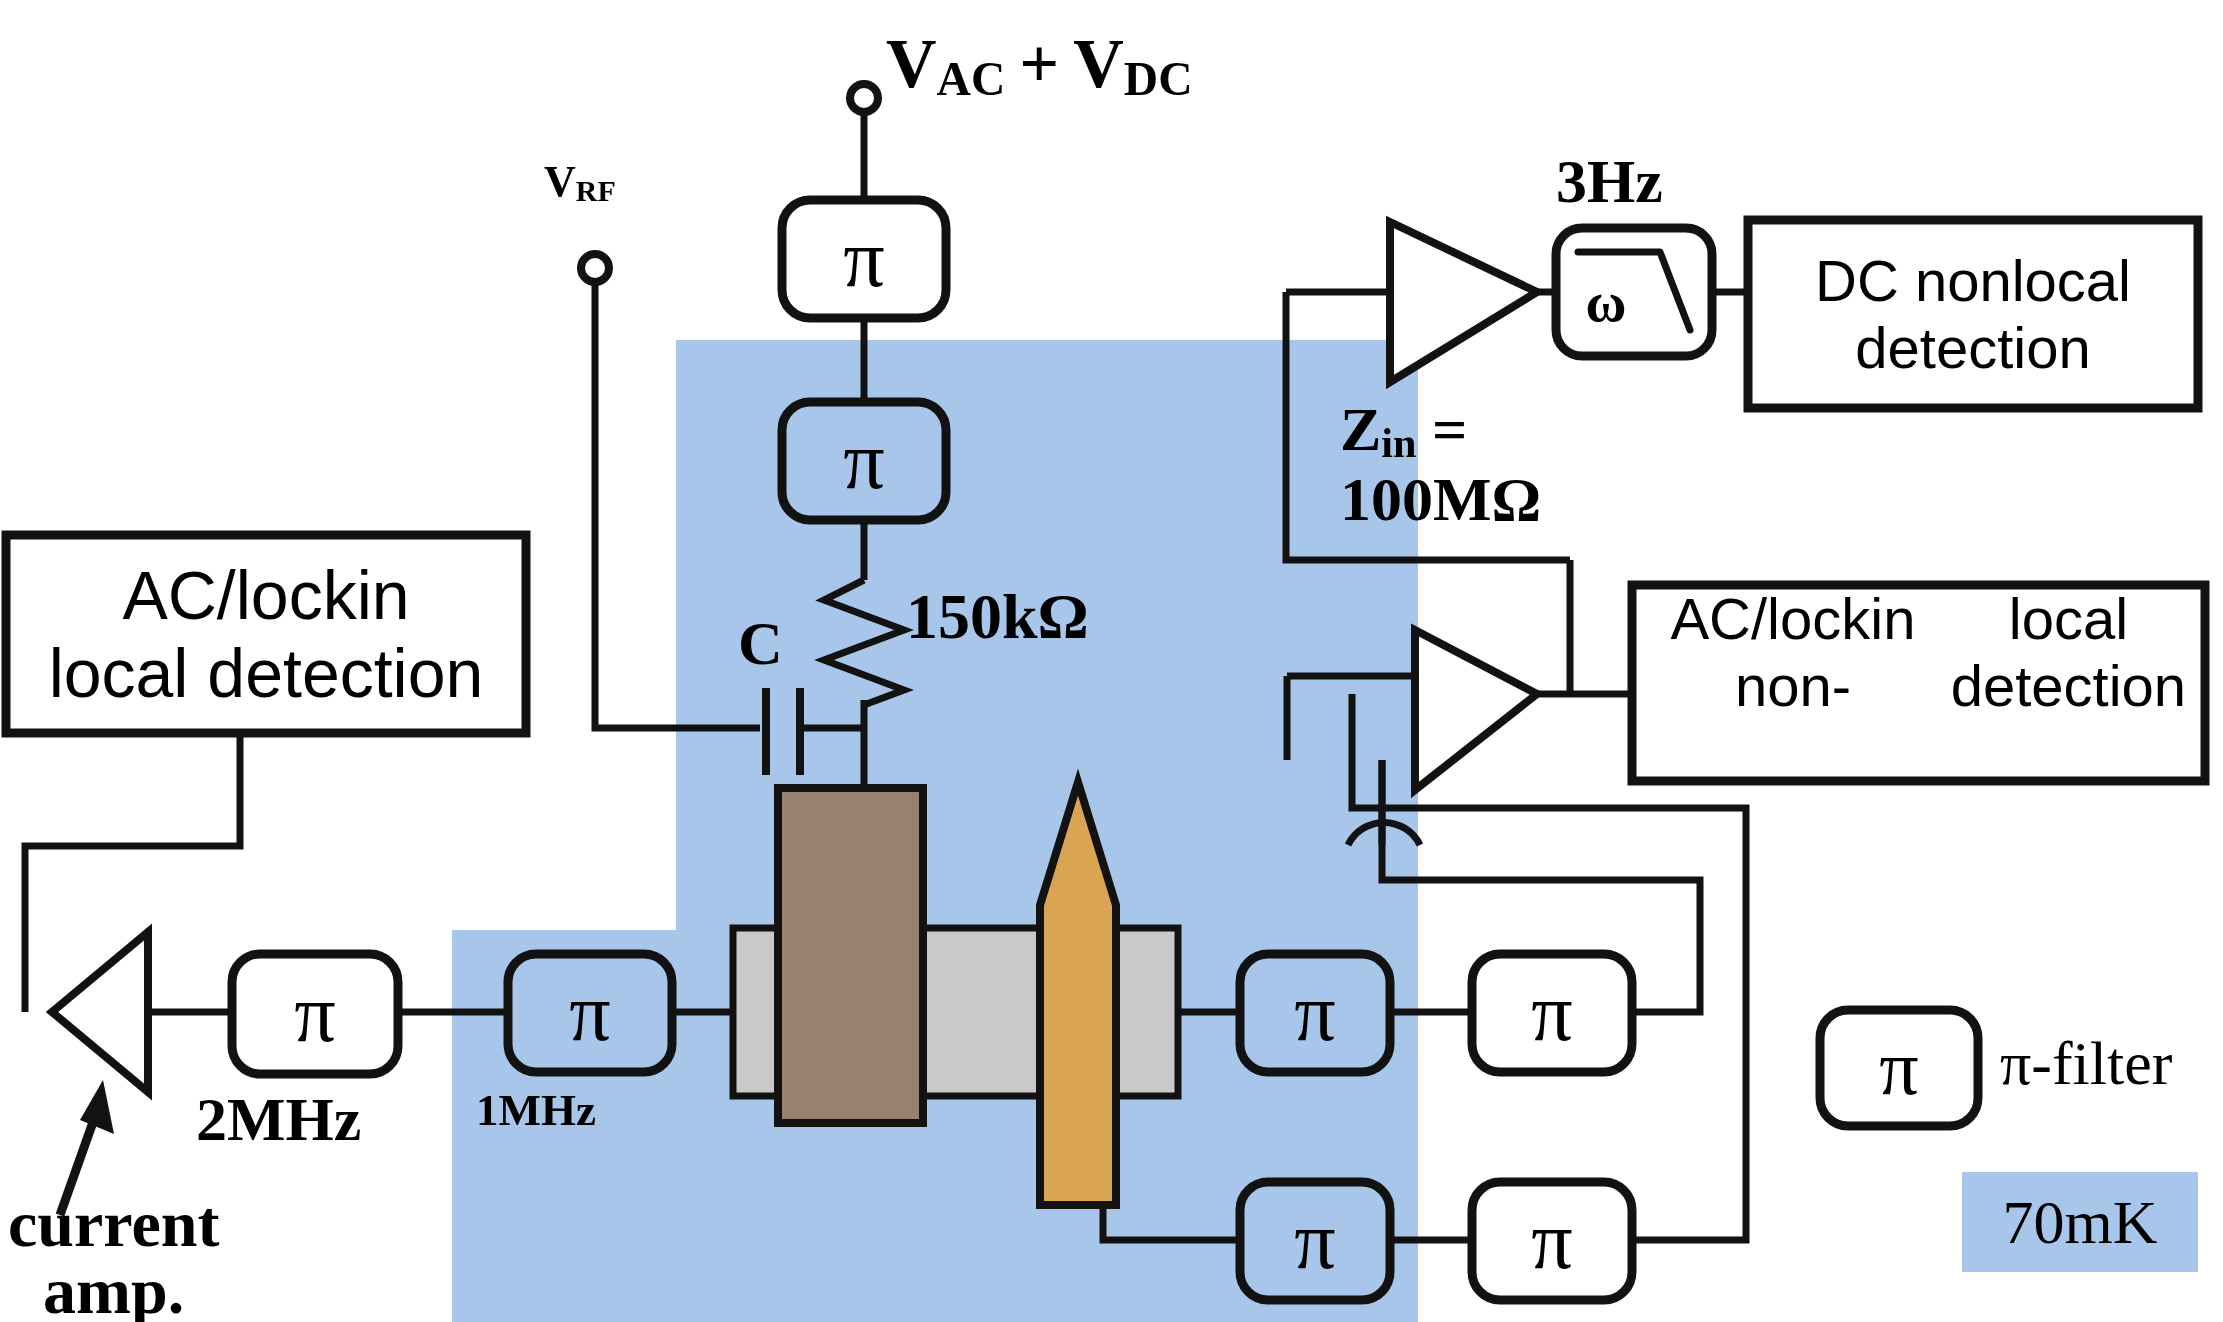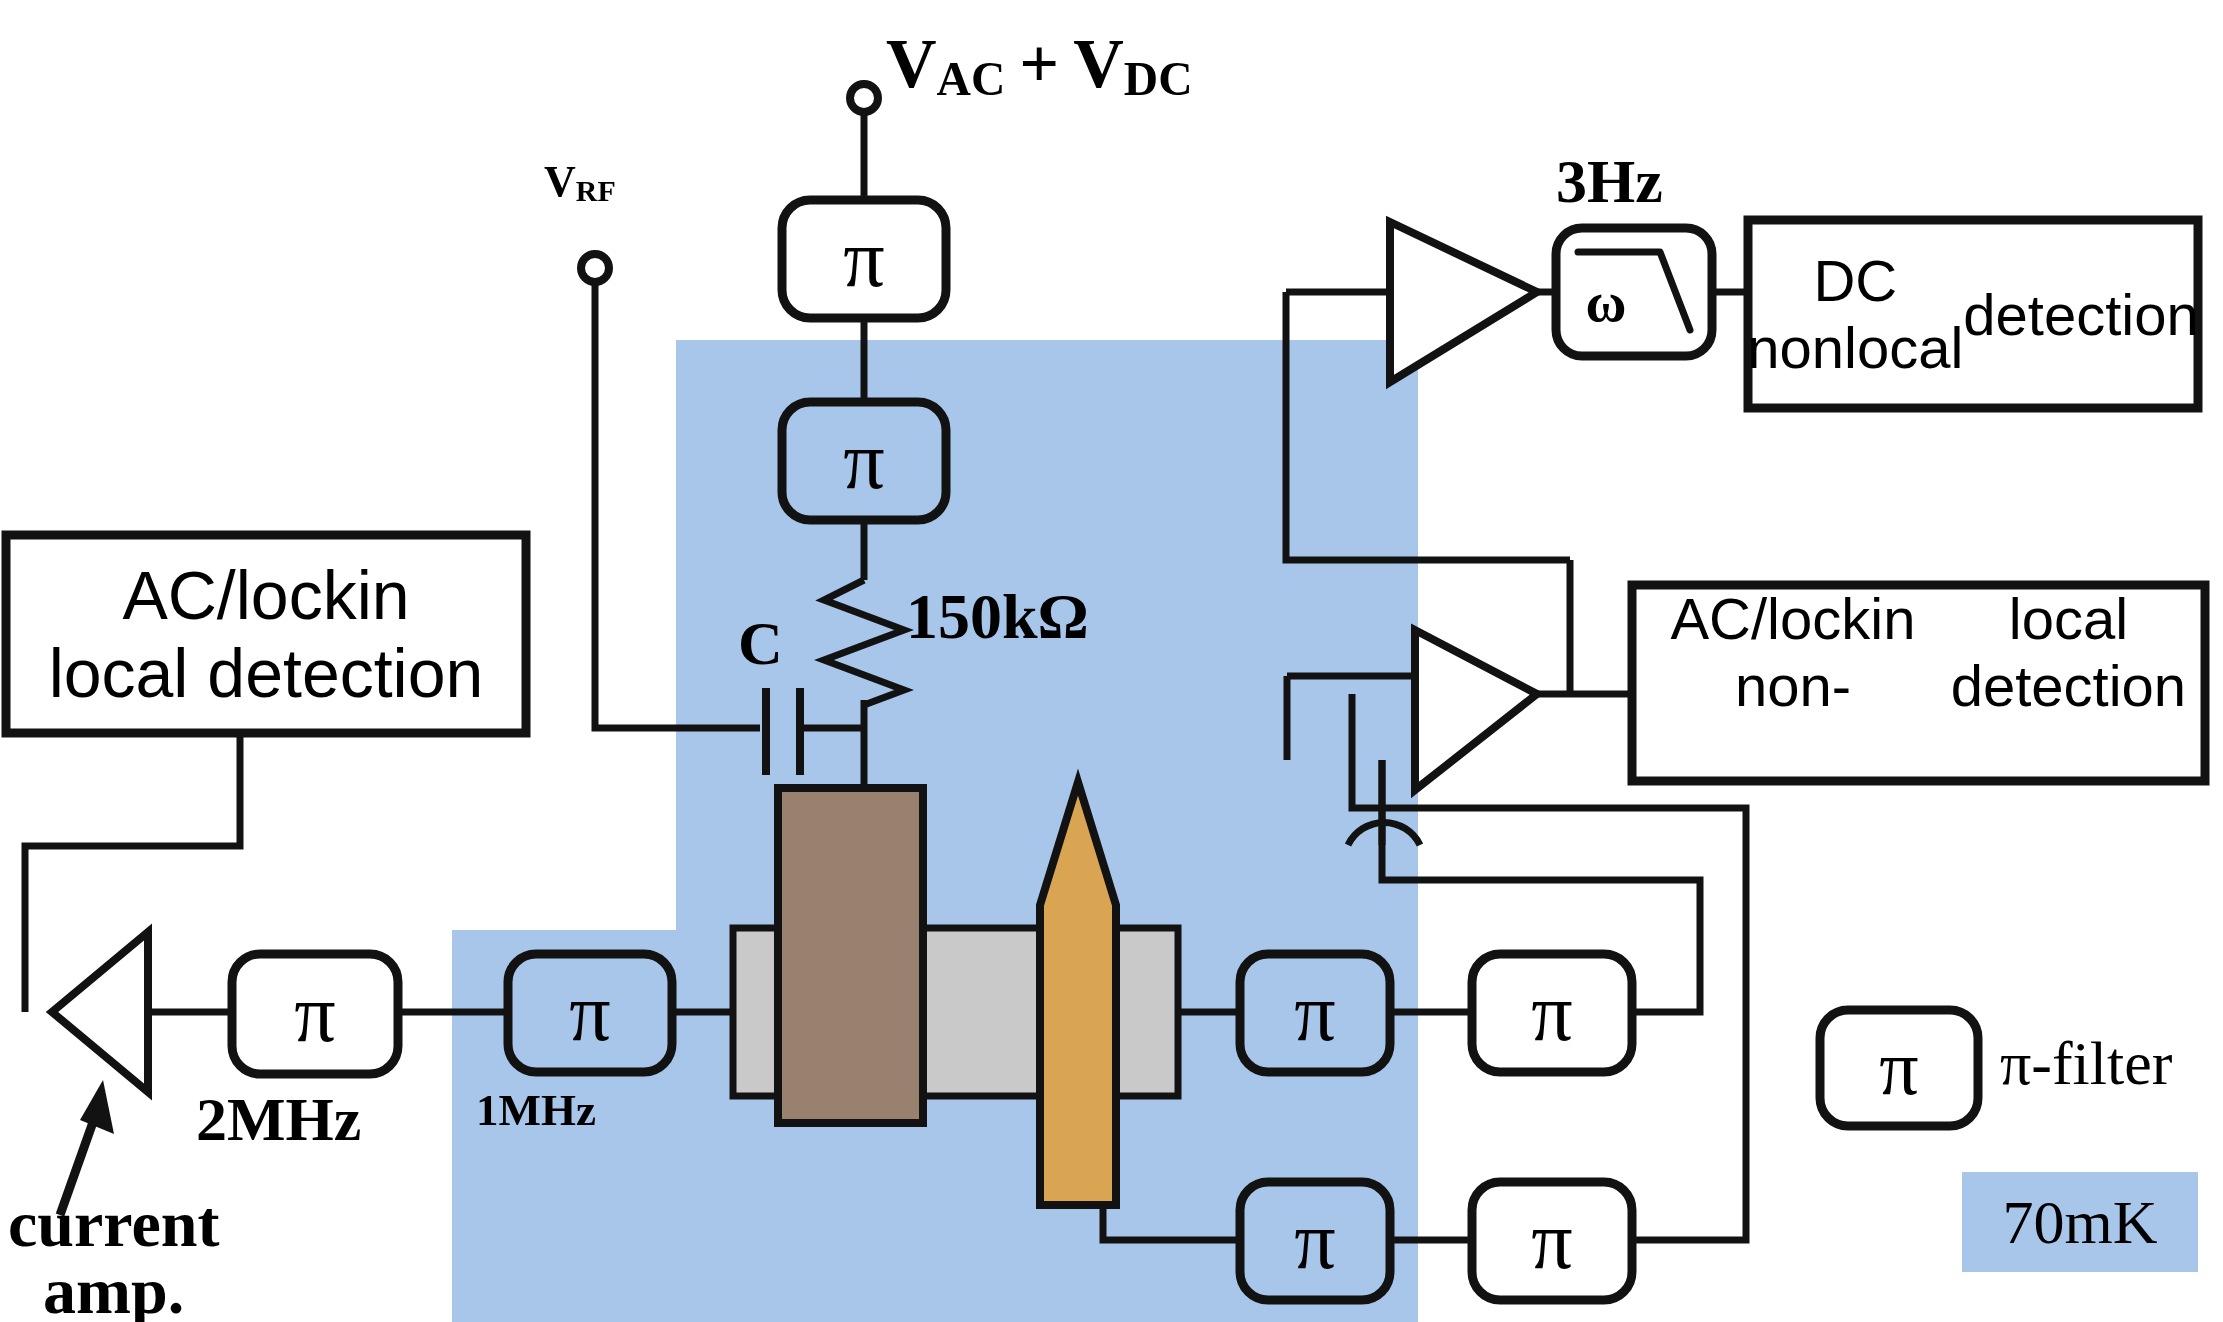--- a/index.html
+++ b/index.html
@@ -172,27 +172,31 @@
   <div class="lbl serif-bold" style="left:738px;top:612px;font-size:62px;">C</div>
 
   <div class="lbl serif-bold" style="left:196px;top:1088px;font-size:62px;">2MHz</div>
   <div class="lbl serif-bold" style="left:476px;top:1088px;font-size:45px;">1MHz</div>
 
   <div class="lbl serif-bold" style="left:8px;top:1190px;font-size:66px;text-align:center;">
     <div>current</div>
     <div>amp.</div>
   </div>
 
+  <div class="lbl serif-bold" style="left:1340px;top:398px;font-size:62px;">
+    <div><span>Z</span><span class="sub">in</span><span> =</span></div>
+    <div style="margin-top:4px;">100MΩ</div>
+  </div>
 
   <div class="boxtxt sans" style="left:6px;top:535px;width:520px;height:198px;font-size:68px;flex-direction:column;">
     <div>AC/lockin</div>
     <div>local detection</div>
   </div>
 
-  <div class="boxtxt sans" style="left:1748px;top:220px;width:450px;height:188px;font-size:58px;flex-direction:row;">
+  <div class="boxtxt sans" style="left:1748px;top:220px;width:450px;height:188px;font-size:58px;flex-direction:column;">
     <div>DC nonlocal</div>
     <div>detection</div>
   </div>
 
   <div class="boxtxt sans" style="left:1632px;top:585px;width:573px;height:196px;font-size:58px;flex-direction:row;align-items:flex-start;padding-left:22px;box-sizing:border-box;">
     <div>AC/lockin non-</div>
     <div>local detection</div>
   </div>
 
   <div class="lbl serif" style="left:2000px;top:1032px;font-size:62px;">π-filter</div>

